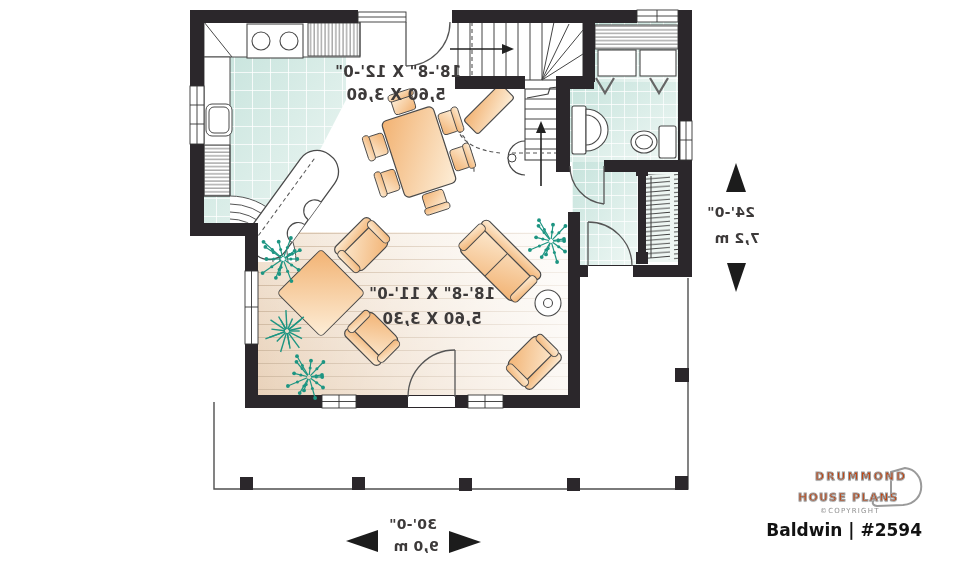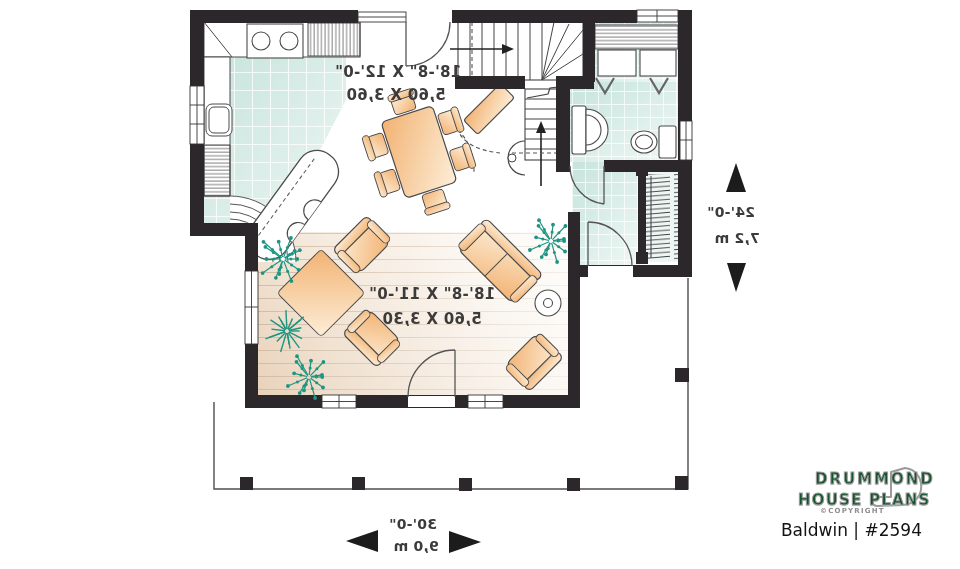--- a/index.html
+++ b/index.html
@@ -3,26 +3,26 @@
 <meta charset="utf-8">
 <style>
   html,body{margin:0;padding:0;background:#fff;}
   #canvas{position:relative;width:960px;height:569px;background:#fff;overflow:hidden;
           font-family:"DejaVu Sans","Liberation Sans",sans-serif;}
   #plan-svg{position:absolute;left:0;top:0;}
   .lbl{position:absolute;white-space:nowrap;color:#3d3a3a;
        transform:translate(-50%,-50%) scaleX(-1);}
   .room-lbl{font-size:15px;font-weight:700;letter-spacing:.3px;}
   .dim-lbl{font-size:14px;font-weight:700;letter-spacing:.2px;}
-  .brand{position:absolute;color:#14532d;font-weight:700;
+  .brand{position:absolute;color:#c2410c;font-weight:700;
          -webkit-text-stroke:1px #9b9b9b;text-shadow:0 1px 1px #c9c9c9;
-         letter-spacing:2px;font-size:15px;white-space:nowrap;padding-left:43px;}
-  .copyright{position:absolute;color:#8f8f8f;font-size:7px;font-weight:700;
+         letter-spacing:2px;font-size:11px;white-space:nowrap;padding-left:43px;}
+  .copyright{position:absolute;color:#8f8f8f;font-size:7px;font-weight:400;
              letter-spacing:1.2px;white-space:nowrap;}
-  .plan-title{position:absolute;color:#121212;font-size:17px;font-weight:400;
+  .plan-title{position:absolute;color:#121212;font-size:17px;font-weight:700;
               white-space:nowrap;}
 </style>
 </head>
 <body>
 
 <div id="canvas">
 
 <svg id="plan-svg" width="960" height="569" viewBox="0 0 960 569">
   <defs>
     <linearGradient id="tileG" x1="0" y1="0" x2="1" y2="1">

